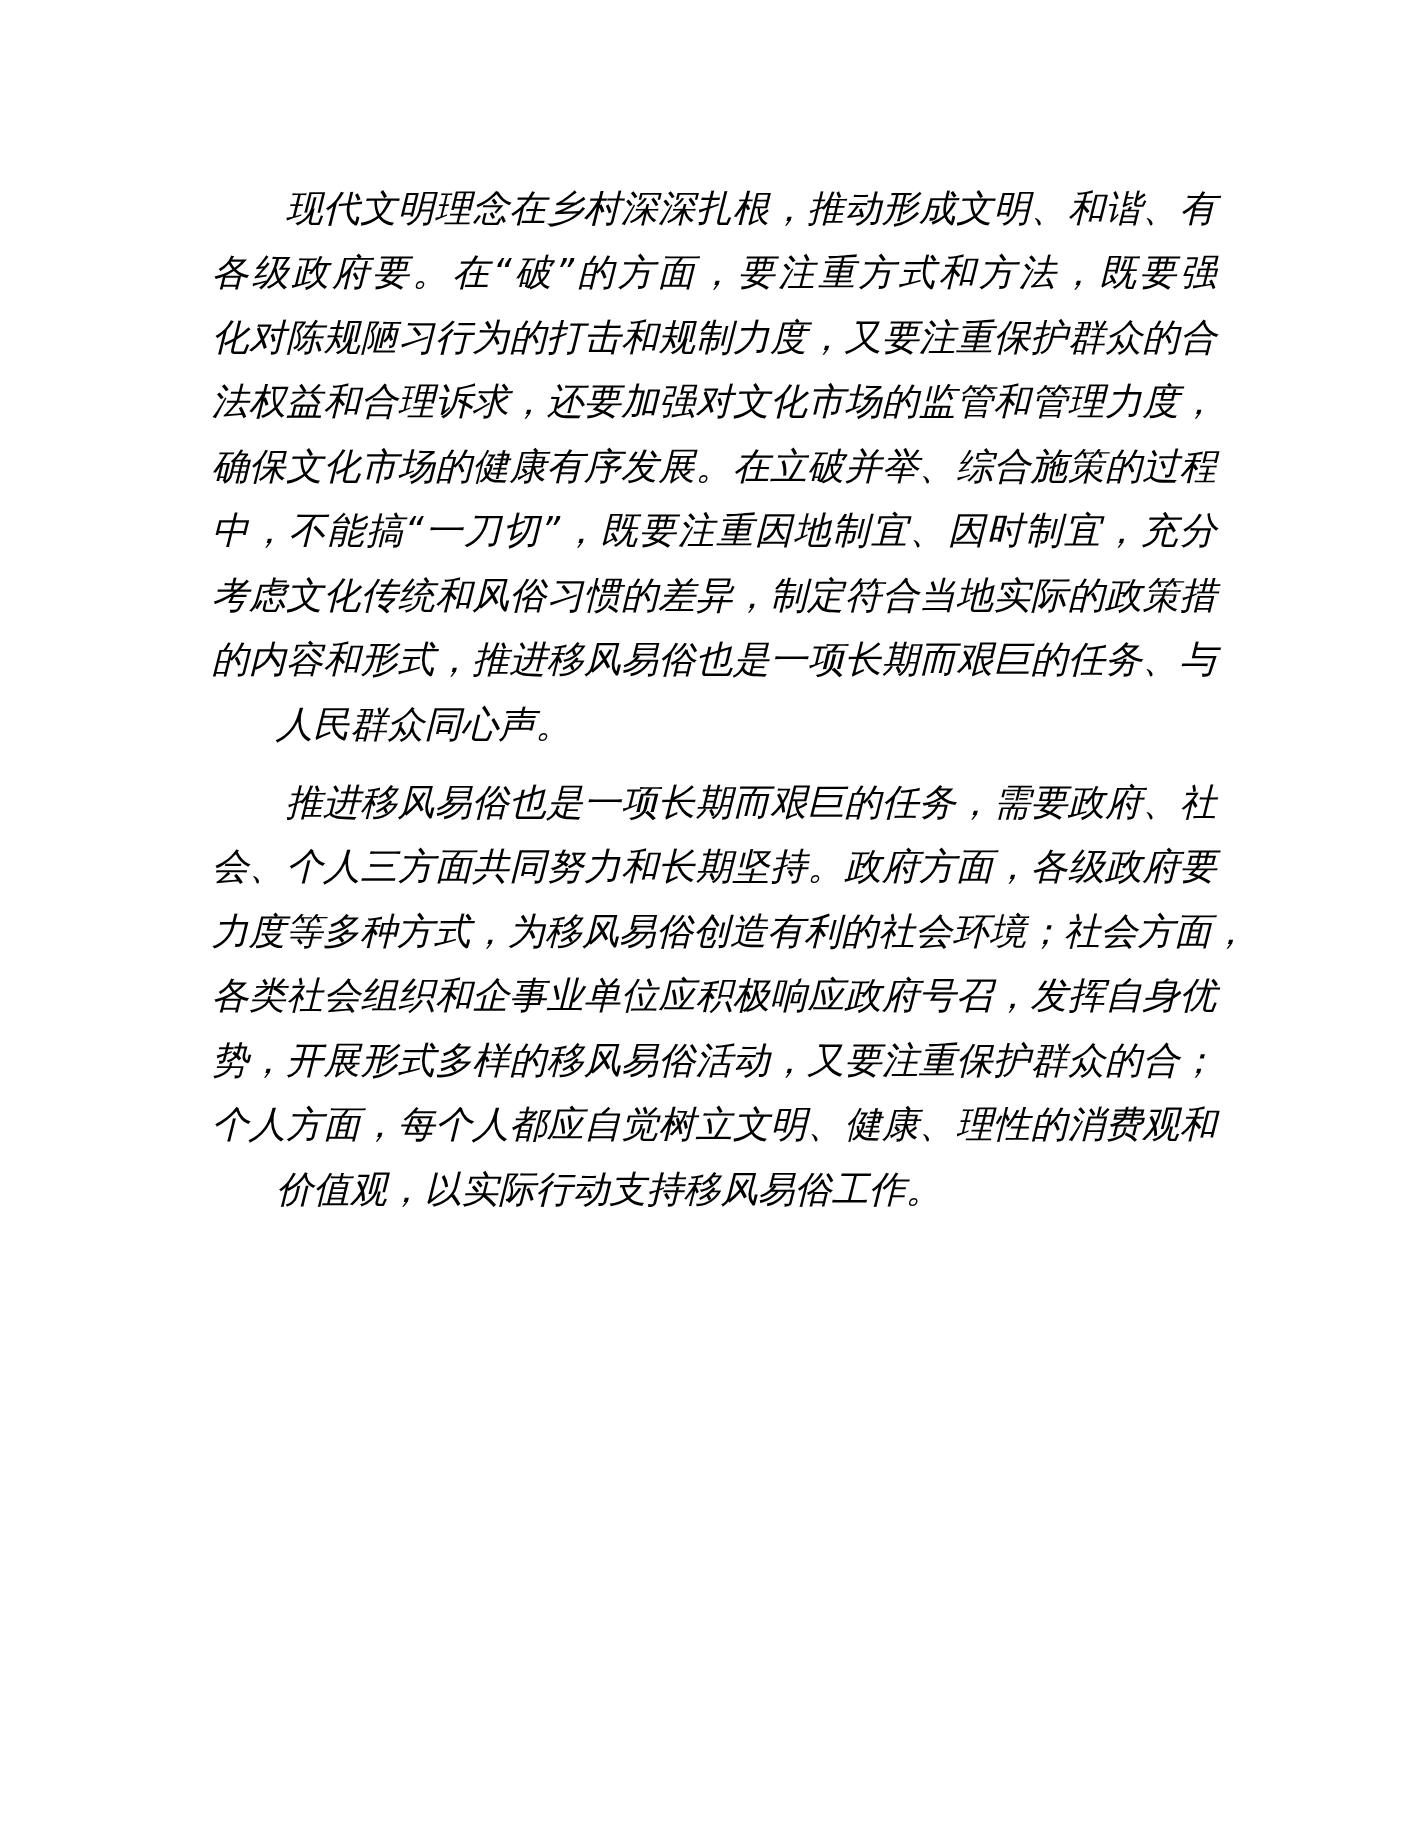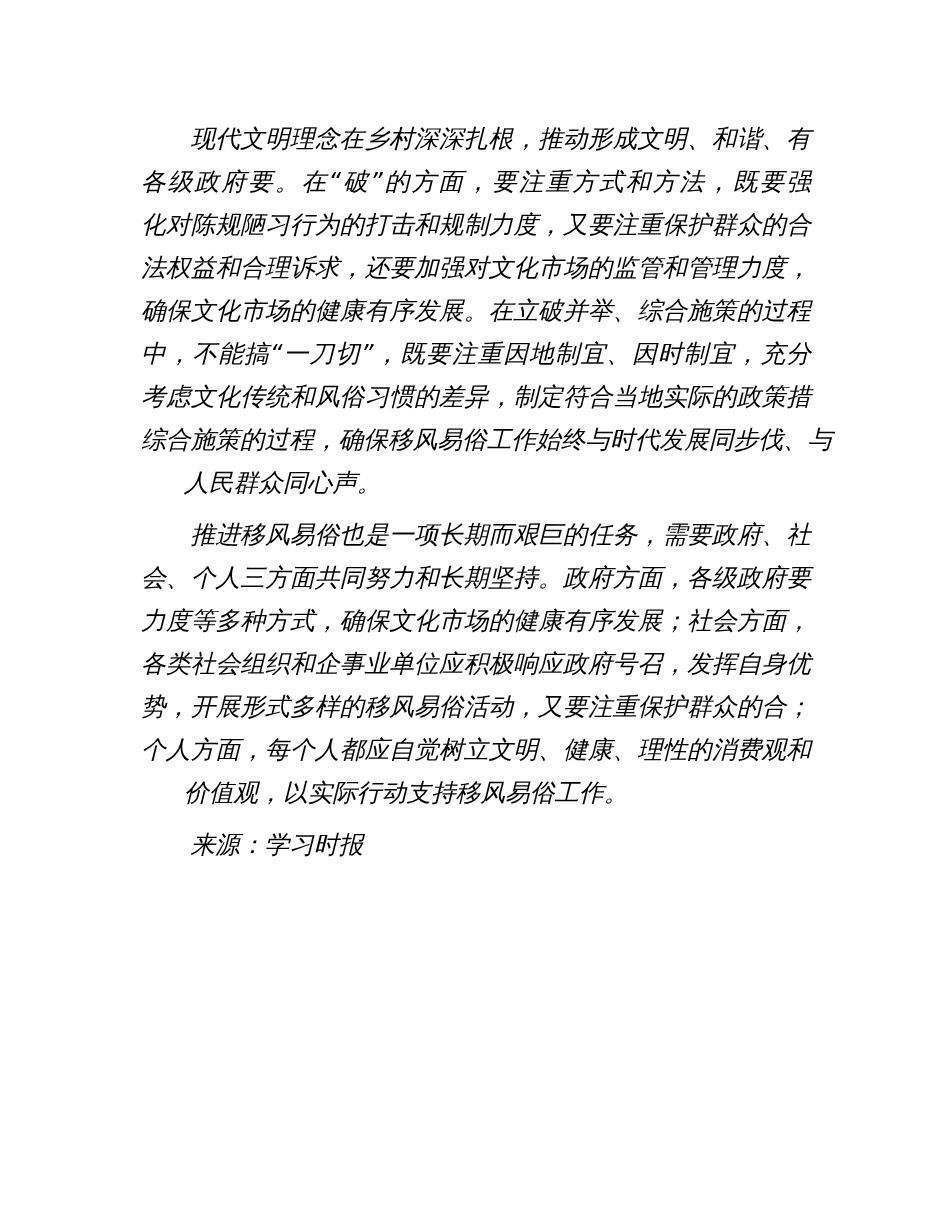--- a/index.html
+++ b/index.html
@@ -54,29 +54,28 @@
 <div class="page">
 
   <p class="para" style="text-indent:0">
     <span class="line first">现代文明理念在乡村深深扎根，推动形成文明、和谐、有</span>
     <span class="line">各级政府要。在“破”的方面，要注重方式和方法，既要强</span>
     <span class="line">化对陈规陋习行为的打击和规制力度，又要注重保护群众的合</span>
     <span class="line">法权益和合理诉求，还要加强对文化市场的监管和管理力度，</span>
     <span class="line">确保文化市场的健康有序发展。在立破并举、综合施策的过程</span>
     <span class="line">中，不能搞“一刀切”，既要注重因地制宜、因时制宜，充分</span>
     <span class="line">考虑文化传统和风俗习惯的差异，制定符合当地实际的政策措</span>
-    <span class="line">综合施策的过程，确保移风易俗工作始终与时代发展同步伐、与</span>
+    <span class="line">的内容和形式，推进移风易俗也是一项长期而艰巨的任务、与</span>
     <span class="line last">人民群众同心声。</span>
   </p>
 
   <p class="para" style="text-indent:0">
     <span class="line first">推进移风易俗也是一项长期而艰巨的任务，需要政府、社</span>
     <span class="line">会、个人三方面共同努力和长期坚持。政府方面，各级政府要</span>
-    <span class="line">力度等多种方式，确保文化市场的健康有序发展；社会方面，</span>
+    <span class="line">力度等多种方式，为移风易俗创造有利的社会环境；社会方面，</span>
     <span class="line">各类社会组织和企事业单位应积极响应政府号召，发挥自身优</span>
     <span class="line">势，开展形式多样的移风易俗活动，又要注重保护群众的合；</span>
     <span class="line">个人方面，每个人都应自觉树立文明、健康、理性的消费观和</span>
     <span class="line last">价值观，以实际行动支持移风易俗工作。</span>
   </p>
 
-  <p class="meta">来源：学习时报</p>
 
 </div>
 
 </body></html>

